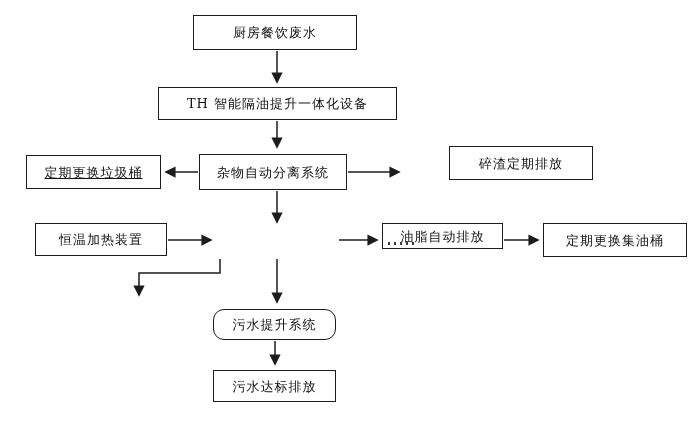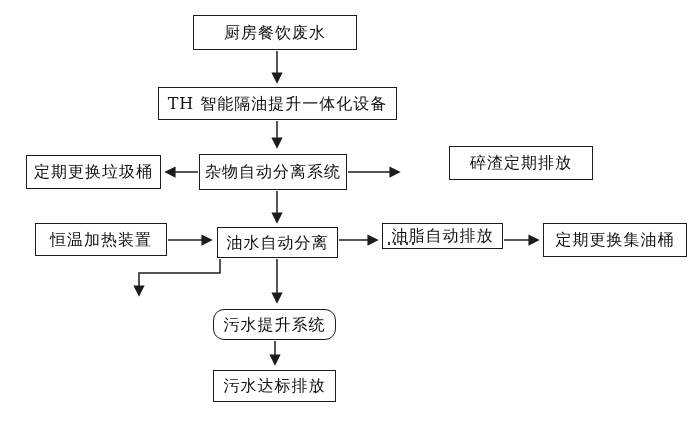--- a/index.html
+++ b/index.html
@@ -25,21 +25,21 @@
   }
   .node {
     position: absolute;
     box-sizing: border-box;
     border: 1.5px solid #1c1c1c;
     background: #ffffff;
     display: flex;
     align-items: center;
     justify-content: center;
     color: #111111;
-    font-size: 16px;
+    font-size: 13px;
     line-height: 1;
     white-space: nowrap;
     letter-spacing: 1px;
   }
   .node .lbl {
     display: inline-block;
   }
   
   .spell-dots {
     position: absolute;
@@ -87,35 +87,32 @@
   </div>
 
   <div class="node" style="left:158px; top:87px; width:239px; height:33px;">
     <span class="lbl">TH 智能隔油提升一体化设备</span>
   </div>
 
   <div class="node" style="left:199px; top:154px; width:148px; height:36px;">
     <span class="lbl">杂物自动分离系统</span>
   </div>
 
-  <div class="node" style="left:26px; top:155px; width:135px; height:34px;">
+  <div class="node" style="left:26px; top:155px; width:135px; height:34px;text-decoration:underline;">
     <span class="lbl">定期更换垃圾桶</span>
   </div>
 
   <div class="node" style="left:403px; top:146px; width:144px; height:34px;margin-left:46px;">
     <span class="lbl">碎渣定期排放</span>
   </div>
 
   <div class="node" style="left:35px; top:223px; width:132px; height:33px;text-align:right;">
     <span class="lbl">恒温加热装置</span>
   </div>
 
-  <div class="node" style="left:217px; top:227px; width:121px; height:31px;">
-    <span class="lbl">油水自动分离</span>
-  </div>
 
   <div class="node" style="left:382px; top:223px; width:121px; height:26px;">
     <span class="lbl">油脂自动排放</span>
     <span class="spell-dots"></span>
   </div>
 
   <div class="node" style="left:543px; top:223px; width:144px; height:34px;">
     <span class="lbl">定期更换集油桶</span>
   </div>
 

